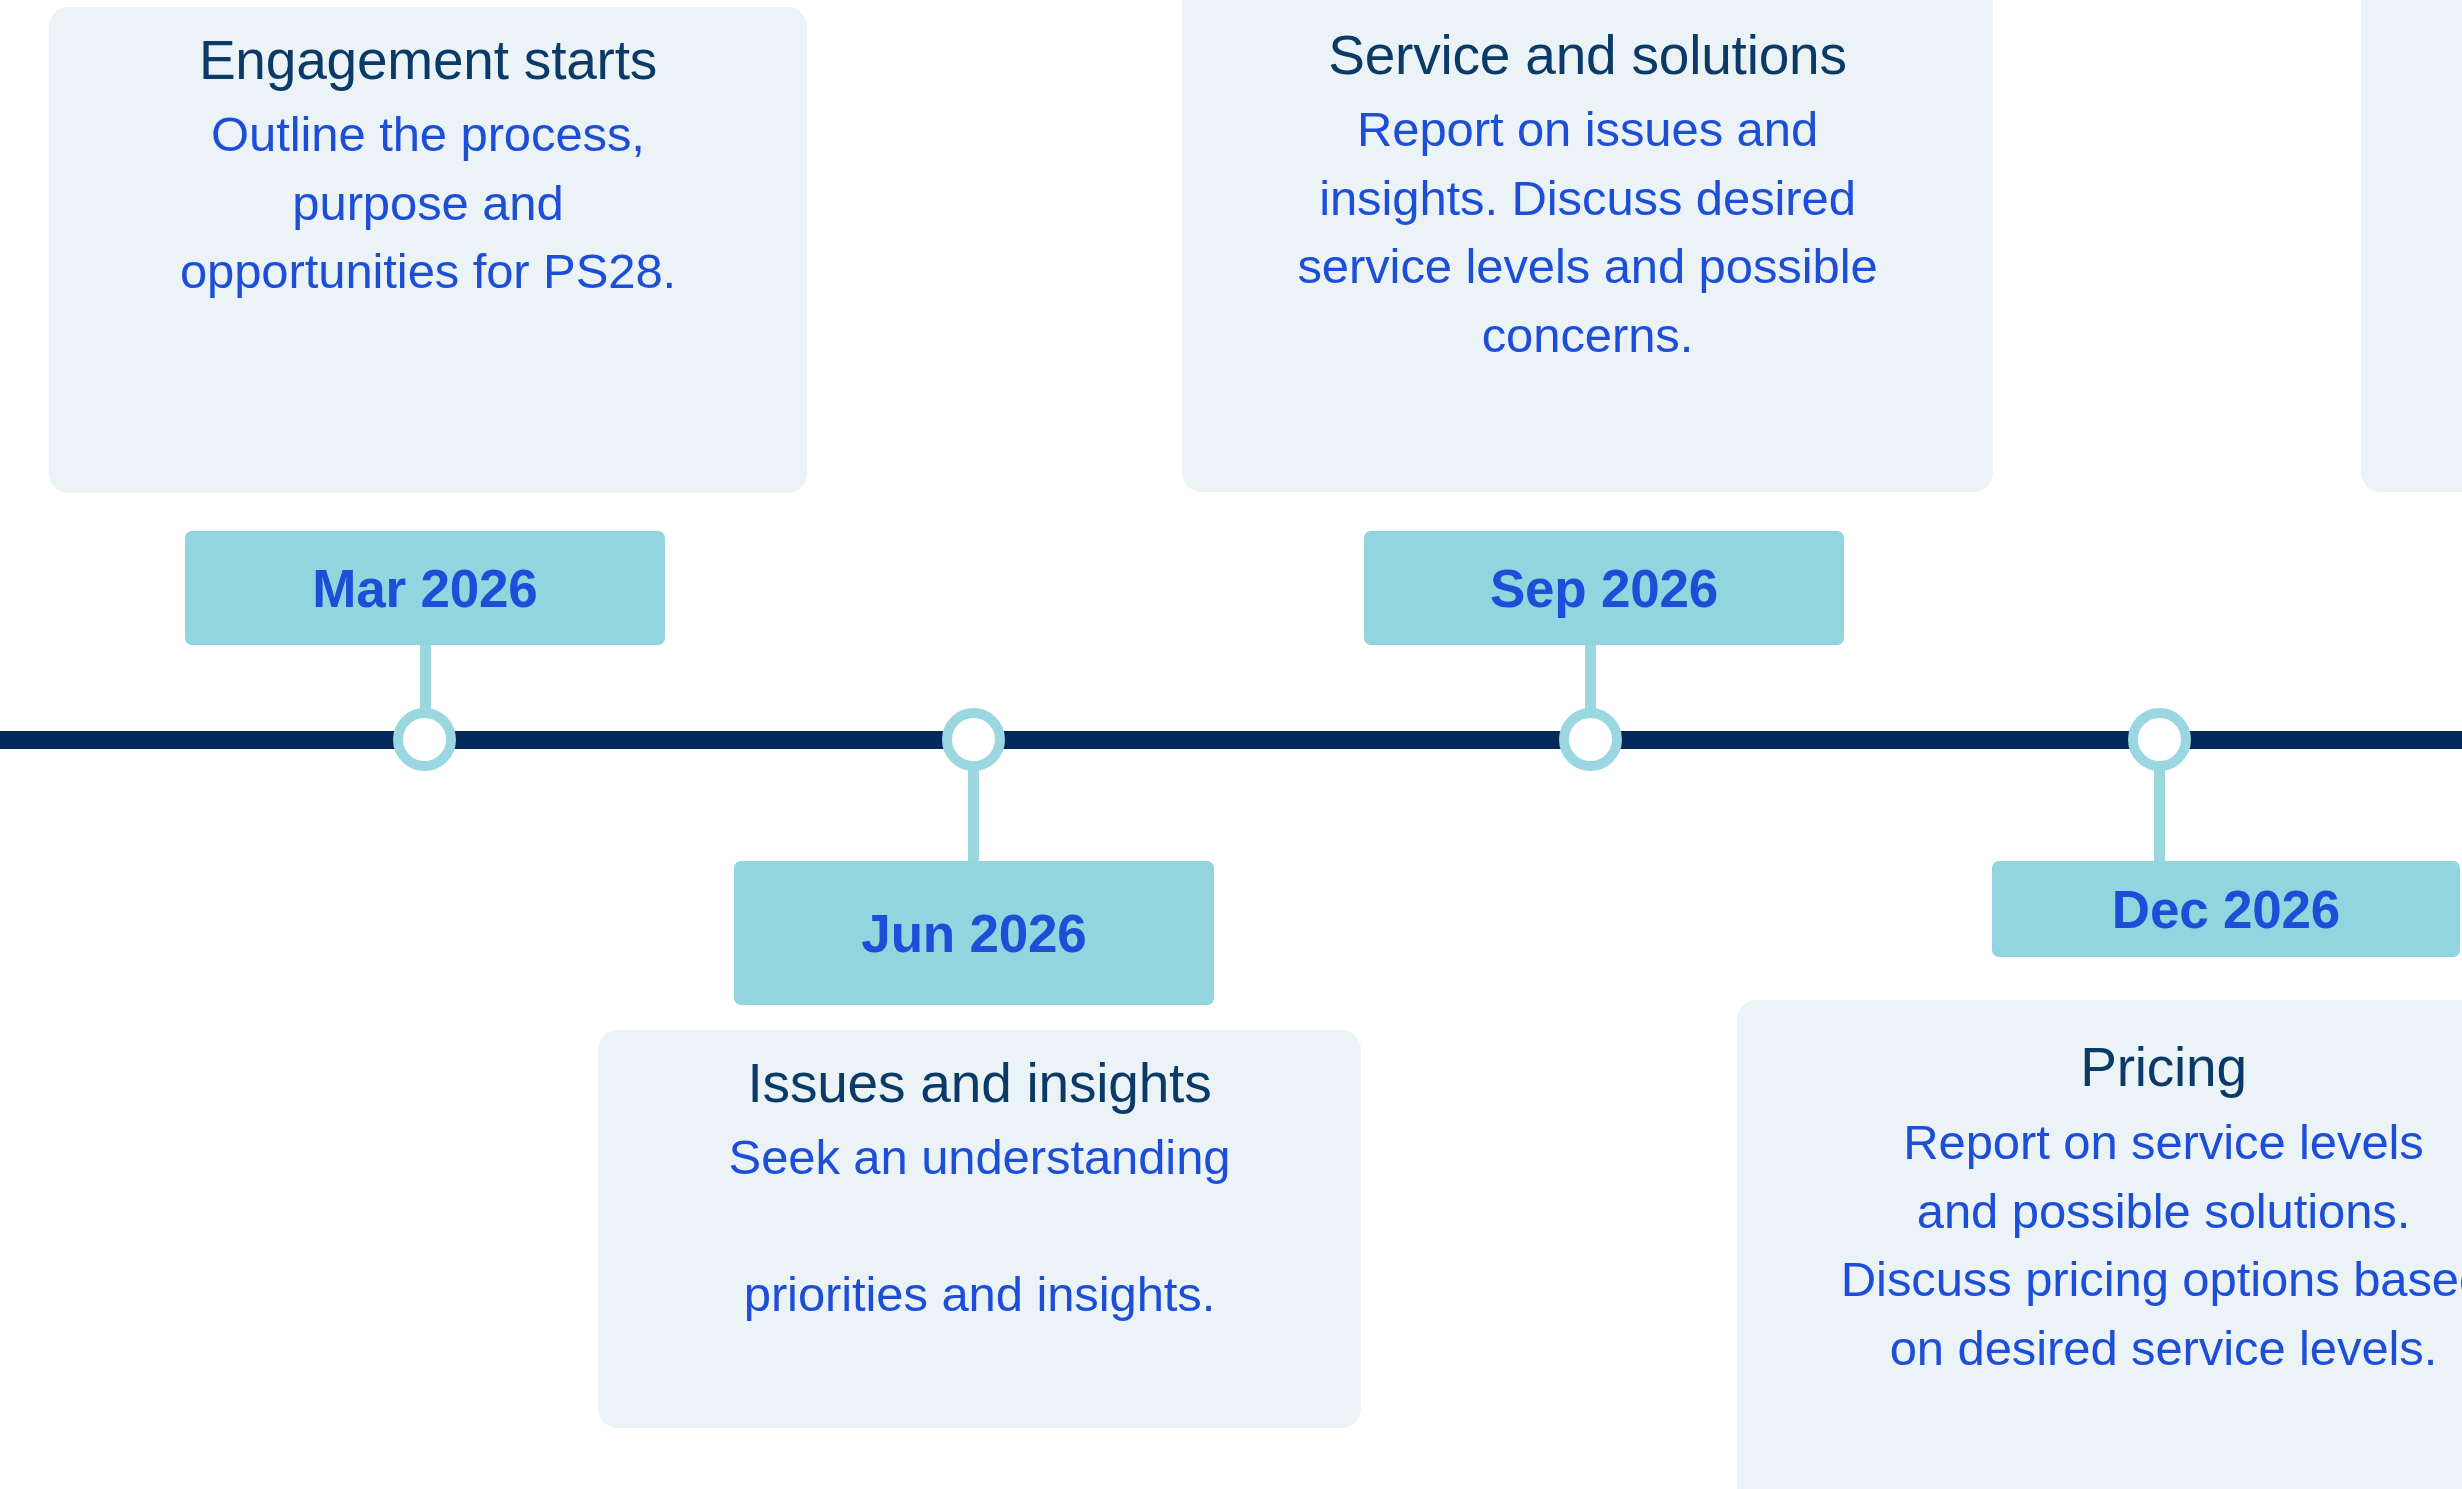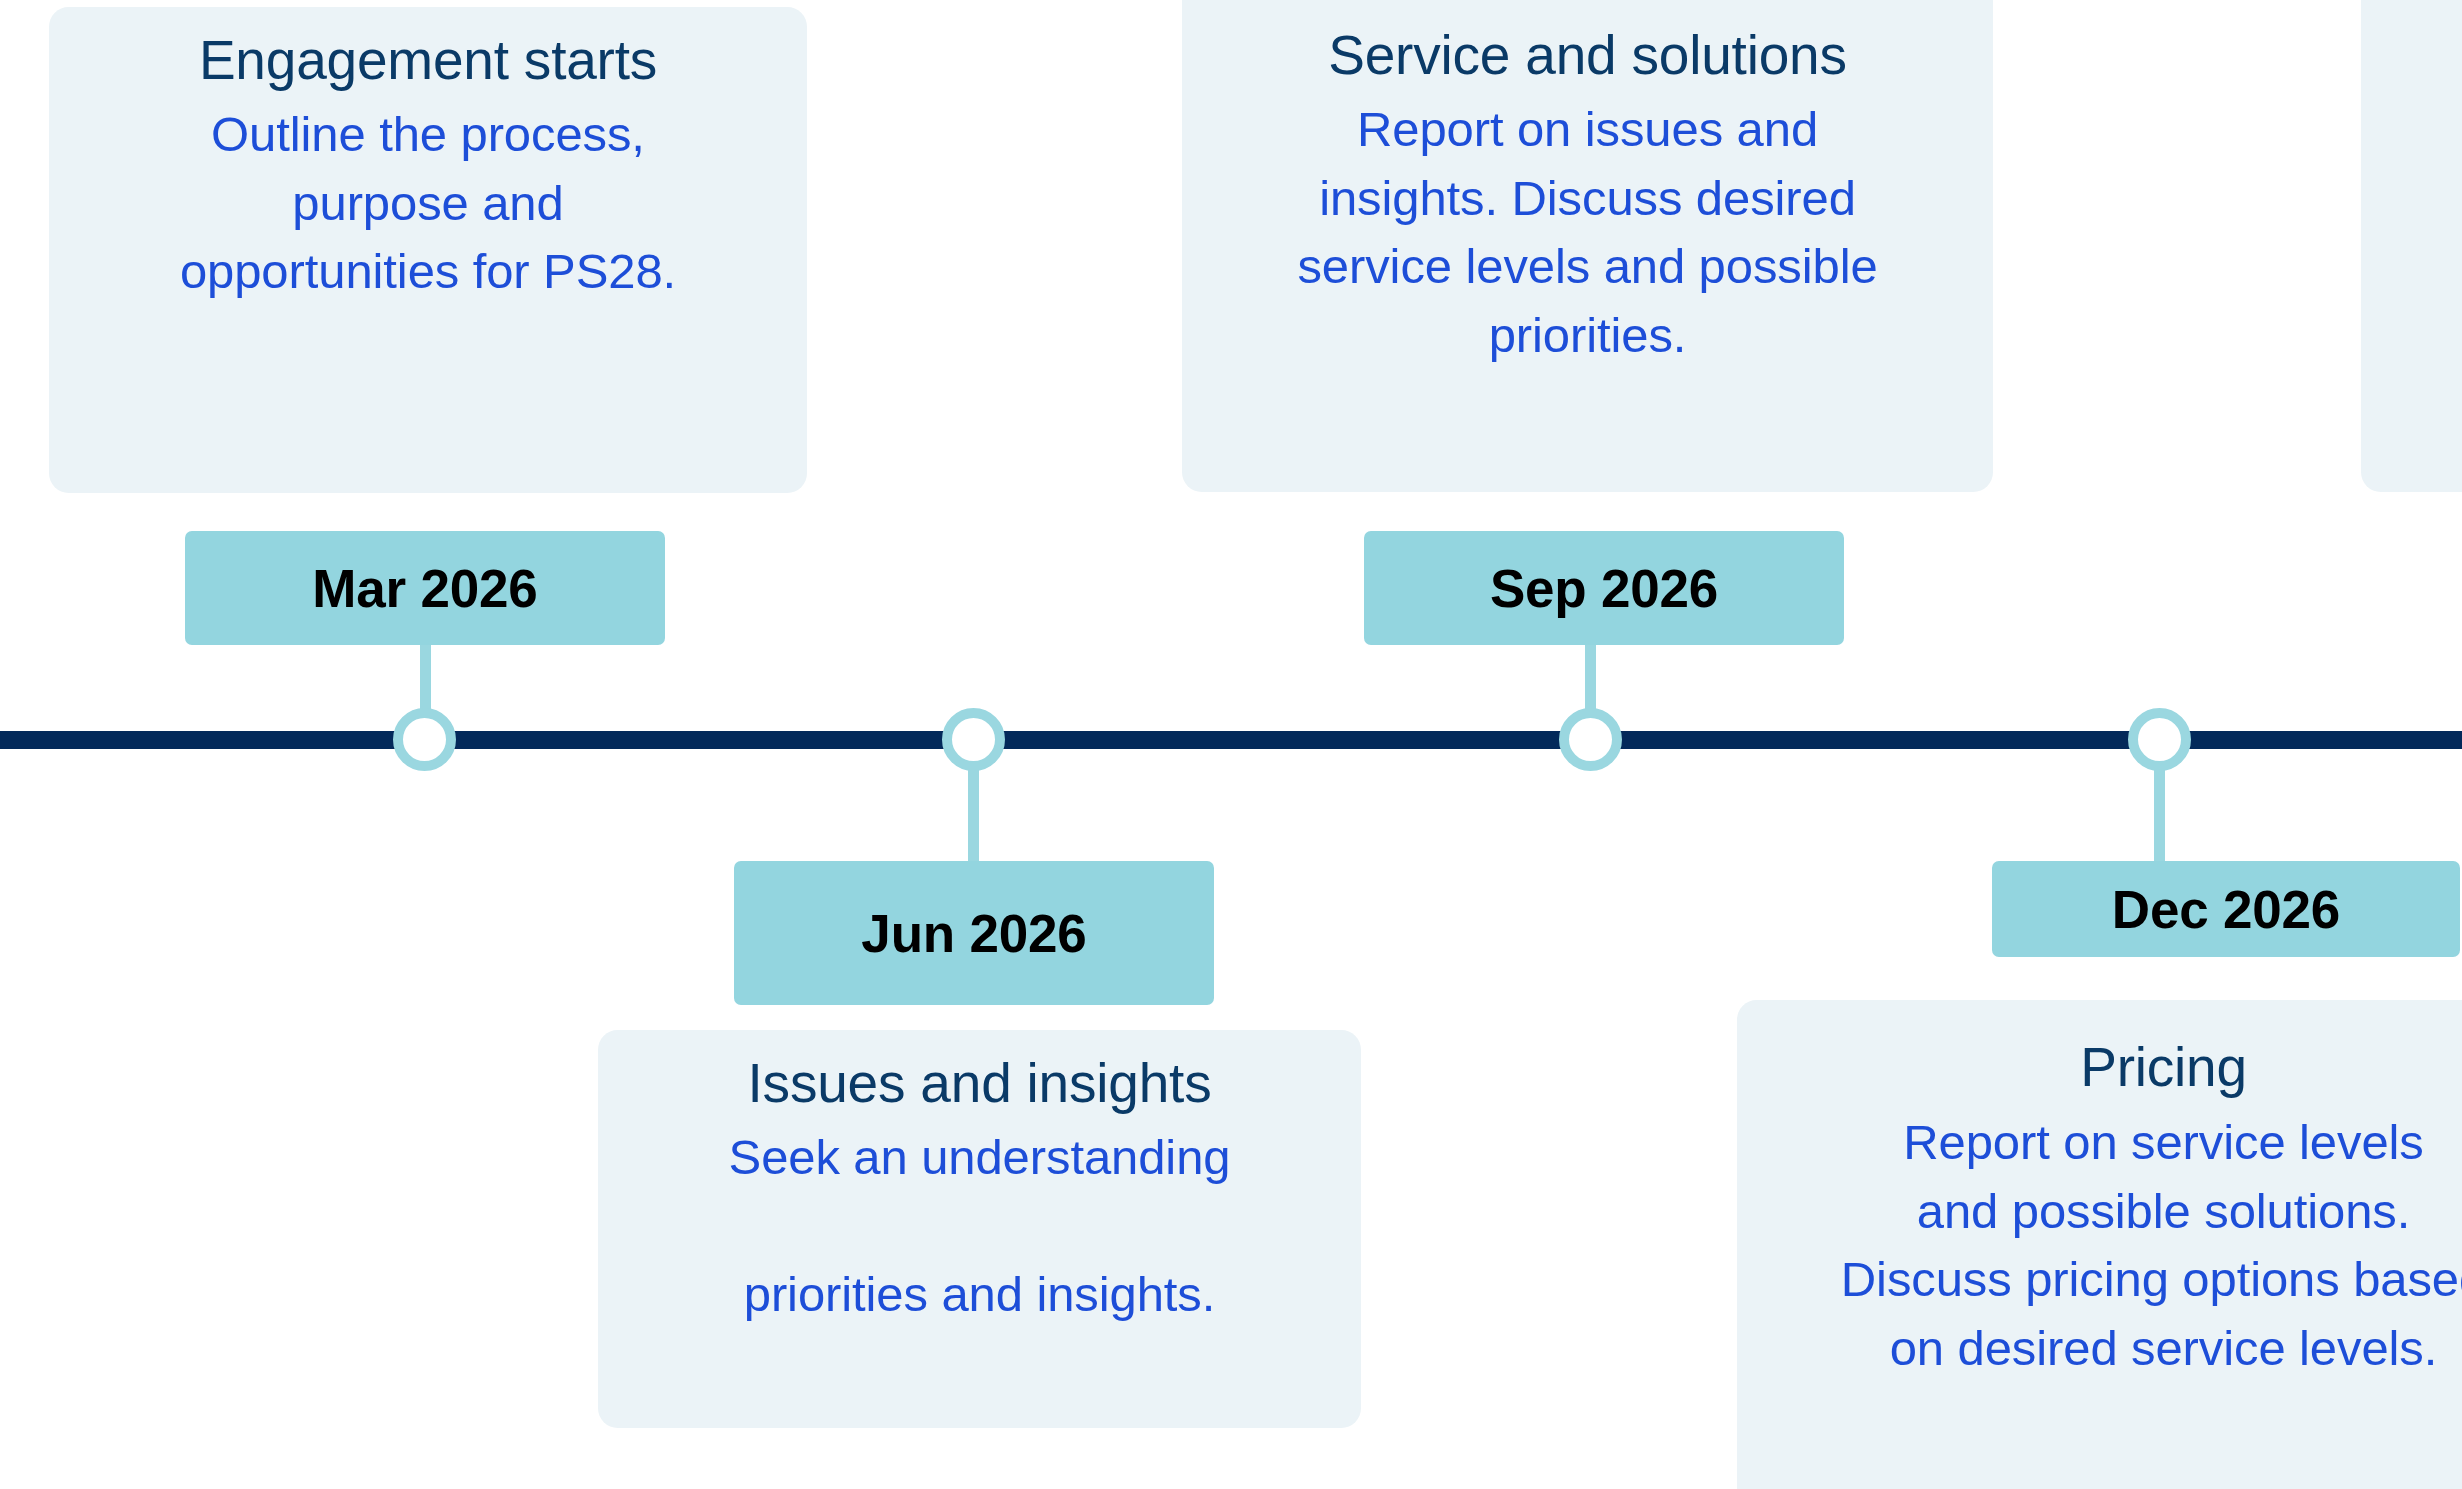--- a/index.html
+++ b/index.html
@@ -44,21 +44,21 @@
     width: 10.8px;
     background: #9AD7E0;
     z-index: 2;
   }
 
   
   .pill {
     position: absolute;
     background: #93D5DF;
     border-radius: 6.9px;
-    color: #000000;
+    color: #1d4ed8;
     font-weight: bold;
     font-size: 53px;
     line-height: 1;
     display: flex;
     align-items: center;
     justify-content: center;
     letter-spacing: -0.2px;
     z-index: 5;
   }
 
@@ -93,21 +93,21 @@
 
 <div id="stage">
 
   <div class="card" style="left:49px; top:6.9px; width:758px; height:486px;">
     <p class="card-title">Engagement starts</p>
     <p class="card-body"><span>Outline the process,</span><br><span>purpose and</span><br><span>opportunities for PS28.</span></p>
   </div>
 
   <div class="card" style="left:1182px; top:-20.7px; width:811px; height:513px;">
     <p class="card-title" style="margin-top:22.7px;">Service and solutions</p>
-    <p class="card-body"><span>Report on issues and</span><br><span>insights. Discuss desired</span><br><span>service levels and possible</span><br><span>priorities.</span></p>
+    <p class="card-body"><span>Report on issues and</span><br><span>insights. Discuss desired</span><br><span>service levels and possible</span><br><span>concerns.</span></p>
   </div>
 
   <div class="card" style="left:2361px; top:-20.7px; width:788px; height:513px;">
     <p class="card-title" style="margin-top:22.7px;">Closing the loop</p>
     <p class="card-body"><br><br><br></p>
   </div>
 
   <div class="pill" style="left:185px; top:531px; width:480px; height:114px;">Mar 2026</div>
 
   <div class="pill" style="left:1350px; top:531px; width:480px; height:114px;margin-left:14px;">Sep 2026</div>

